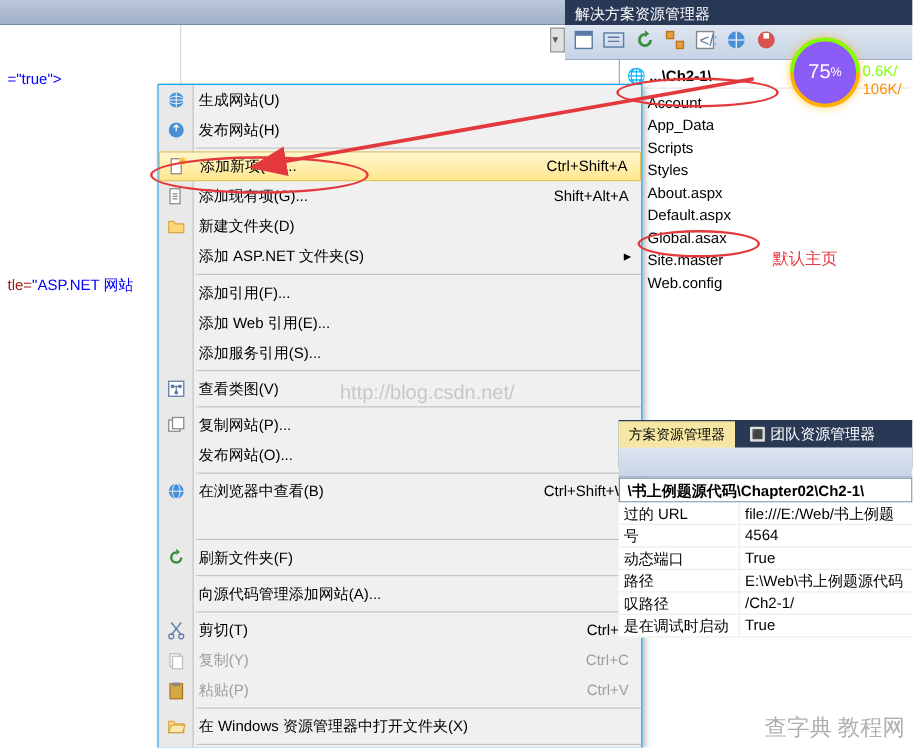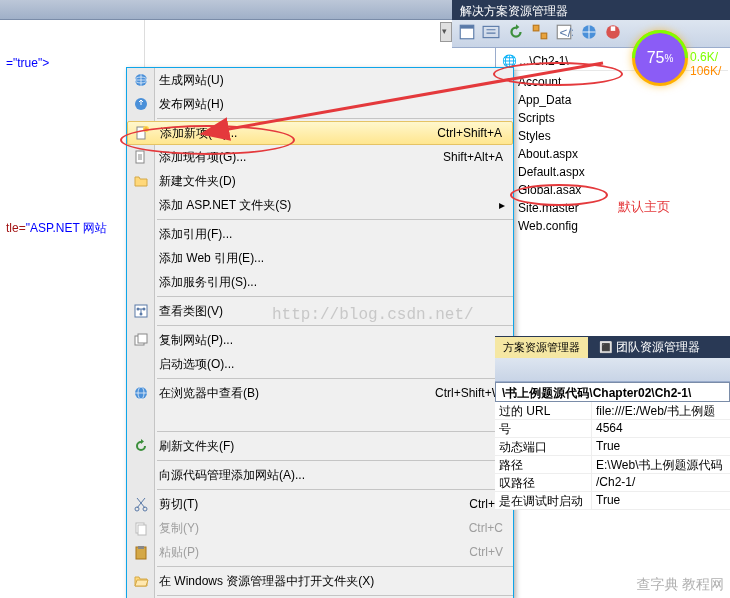--- a/index.html
+++ b/index.html
@@ -5,21 +5,21 @@
 *{box-sizing:border-box;margin:0;padding:0;font-family:"Microsoft YaHei",SimSun,Tahoma,sans-serif;font-size:12px}
 body{width:730px;height:598px;background:#fff;position:relative;overflow:hidden}
 .top-bar{position:absolute;top:0;left:0;right:0;height:20px;background:linear-gradient(#bcc7d8,#a0b0c8);border-bottom:1px solid #7a8ca8}
 .top-bar-right{position:absolute;top:0;left:452px;right:0;height:20px;background:#293955;color:#fff;padding:3px 8px}
 .panel-title{color:#fff;font-size:12px}
 .toolbar-right{position:absolute;top:20px;left:452px;right:0;height:28px;background:linear-gradient(#dde5f0,#c8d4e6);border-bottom:1px solid #9aaccc;padding:3px 6px}
 .tb-icon{display:inline-block;width:18px;height:18px;margin-right:3px;vertical-align:middle;position:relative}
 .tb-icon svg{width:18px;height:18px}
 .tree-panel{position:absolute;top:48px;left:495px;right:2px;bottom:0;background:#fff;border-left:1px solid #9aaccc;padding:4px 0}
 .tree-header{background:#fff;padding:2px 6px;border-bottom:1px solid #e8e8e8}
-.tree-path{font-weight:normal;color:#000}
+.tree-path{font-weight:bold;color:#000}
 .tree-list{list-style:none;padding:2px 0}
 .tree-item{padding:2px 6px 2px 22px;cursor:default}
 .left-code{position:absolute;top:20px;left:0;width:145px;height:280px;padding:6px;border-right:1px solid #ddd;font-family:Consolas,monospace;font-size:11px}
 .code-blue{color:#0000ff}
 .code-red{color:#a31515}
 .context-menu{position:absolute;top:67px;left:126px;width:388px;background:#f0f0f0;border:1px solid #0ea5e9;box-shadow:2px 2px 5px rgba(0,0,0,.3)}
 .menu-col-left{position:absolute;left:0;top:0;bottom:0;width:28px;background:#e9e9e9;border-right:1px solid #c5c5c5}
 .menu-items{position:relative}
 .menu-item{display:flex;align-items:center;height:24px;padding-left:2px;cursor:default}
 .menu-item.highlighted{background:linear-gradient(#fff7cd,#ffe68f);border:1px solid #e5c365;border-radius:2px}
@@ -43,22 +43,22 @@
 .gauge-stats .s2{color:#ff8c00}
 .bottom-tabs{position:absolute;top:336px;left:495px;right:0;height:38px;background:#293955}
 .btab{display:inline-block;height:22px;padding:3px 8px;color:#fff;font-size:11px}
 .btab.active{background:#f5e7a3;color:#000}
 .props-toolbar{position:absolute;top:358px;left:495px;right:0;height:24px;background:linear-gradient(#dde5f0,#c8d4e6);border-bottom:1px solid #9aaccc}
 .props-path{position:absolute;top:382px;left:495px;right:0;height:20px;background:#fff;border:1px solid #7a8ca8;padding:2px 6px;font-weight:bold;overflow:hidden;white-space:nowrap}
 .props-grid{position:absolute;top:402px;left:495px;right:0;background:#fff}
 .prop-row{display:flex;height:18px;border-bottom:1px solid #eee}
 .prop-k{width:97px;padding:1px 4px;border-right:1px solid #eee;overflow:hidden;white-space:nowrap}
 .prop-v{flex:1;padding:1px 4px;overflow:hidden;white-space:nowrap}
-.watermark{position:absolute;top:306px;left:272px;color:#c8c8c8;font-size:16px;font-family:Liberation Mono, monospace;pointer-events:none;z-index:5}
-.brand{position:absolute;bottom:4px;right:6px;color:#b0b0b0;font-size:14px;font-family:"Microsoft YaHei";z-index:70;pointer-events:none}
+.watermark{position:absolute;top:306px;left:272px;color:#c8c8c8;font-size:16px;font-family:Liberation Sans, sans-serif;pointer-events:none;z-index:5}
+.brand{position:absolute;bottom:4px;right:6px;color:#b0b0b0;font-size:18px;font-family:"Microsoft YaHei";z-index:70;pointer-events:none}
 .dropdown-btn{position:absolute;top:22px;left:440px;width:12px;height:20px;background:#e0e0e0;border:1px solid #999}
 .dropdown-btn::after{content:"▾";font-size:9px;color:#555;position:absolute;top:3px;left:1px}
 </style>
 </head>
 <body>
 
 <div class="top-bar"></div>
 <div class="top-bar-right">
   <span class="panel-title">解决方案资源管理器</span>
 </div>
@@ -214,21 +214,21 @@
           <svg viewBox="0 0 16 16">
             <rect x="2" y="4" width="9" height="9" fill="#fff" stroke="#888"></rect>
             <rect x="5" y="2" width="9" height="9" fill="#fff" stroke="#888"></rect>
           </svg>
         </span>
         <span class="menu-label">复制网站(P)...</span>
         <span class="menu-shortcut"></span>
       </div>
       <div class="menu-item">
         <span class="menu-icon"></span>
-        <span class="menu-label">启动选项(O)...</span>
+        <span class="menu-label">发布网站(O)...</span>
         <span class="menu-shortcut"></span>
       </div>
       <div class="menu-sep"></div>
       <div class="menu-item">
         <span class="menu-icon">
           <svg viewBox="0 0 16 16">
             <circle cx="8" cy="8" r="6" fill="#4a90d9"></circle>
             <ellipse cx="8" cy="8" rx="3" ry="6" fill="none" stroke="#fff" stroke-width=".7"></ellipse>
             <path d="M2 8h12" stroke="#fff" stroke-width=".7"></path>
           </svg>

